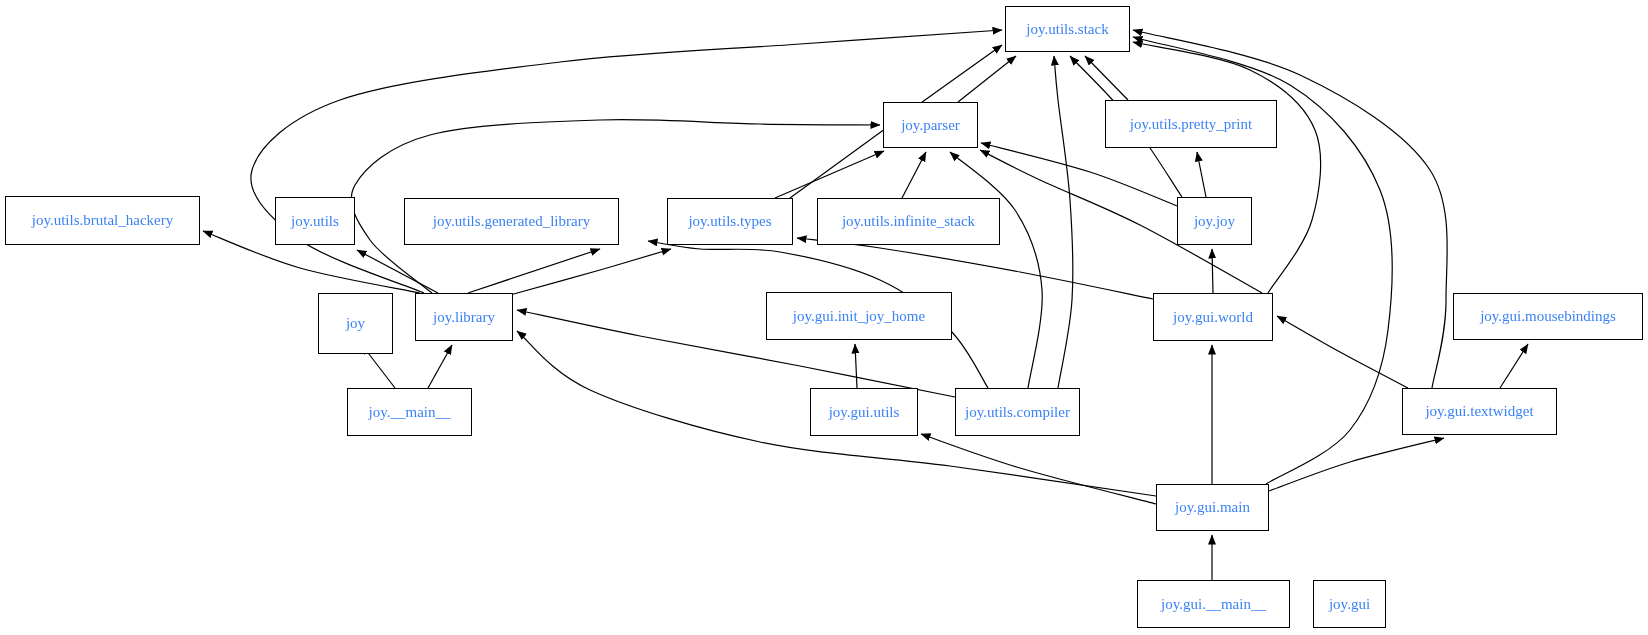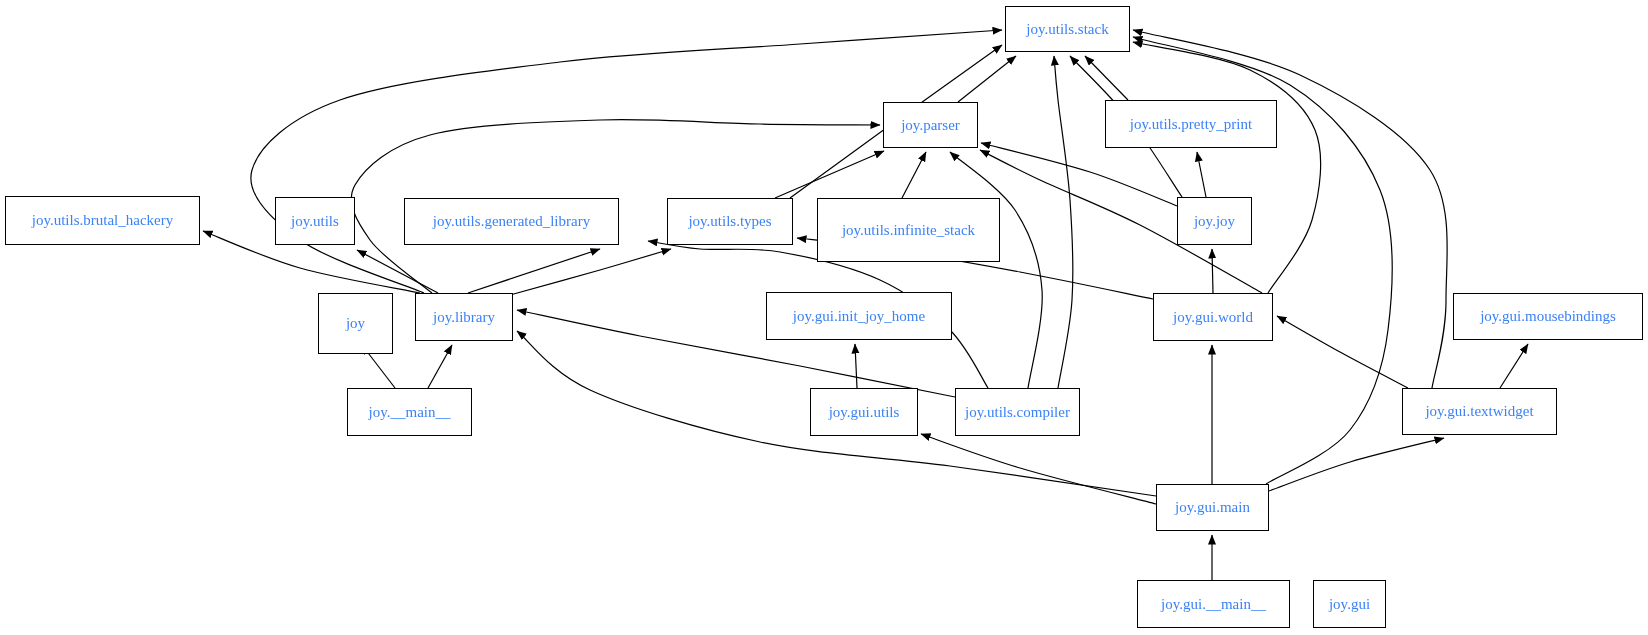--- a/index.html
+++ b/index.html
@@ -100,21 +100,21 @@
       </div>
       <div class="node" style="left: 275px; top: 197px; width: 80px; height: 48px;">
         <span>joy.utils</span>
       </div>
       <div class="node" style="left: 404px; top: 198px; width: 215px; height: 47px;">
         <span>joy.utils.generated_library</span>
       </div>
       <div class="node" style="left: 667px; top: 198px; width: 126px; height: 47px;">
         <span>joy.utils.types</span>
       </div>
-      <div class="node" style="left: 817px; top: 198px; width: 183px; height: 64px; text-align: center;">
+      <div class="node" style="left: 817px; top: 198px; width: 183px; height: 47px; text-align: center;">
         <span>joy.utils.infinite_stack</span>
       </div>
       <div class="node" style="left: 1177px; top: 197px; width: 75px; height: 48px;">
         <span>joy.joy</span>
       </div>
       <div class="node" style="left: 318px; top: 293px; width: 75px; height: 61px;">
         <span>joy</span>
       </div>
       <div class="node" style="left: 415px; top: 293px; width: 98px; height: 48px; align-items: center;">
         <span>joy.library</span>

